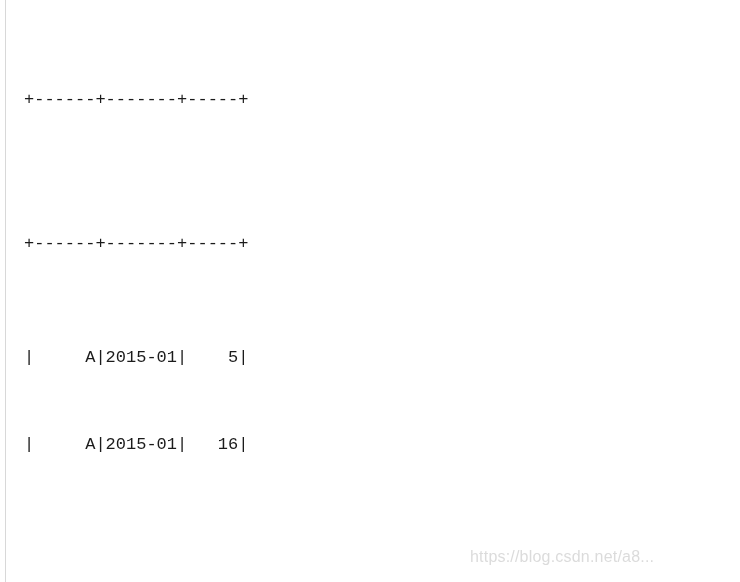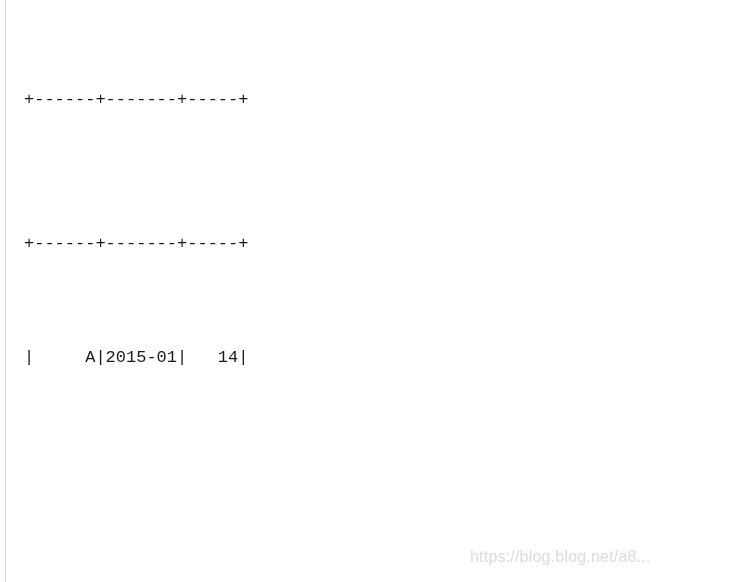--- a/index.html
+++ b/index.html
@@ -64,21 +64,22 @@
 
 <div id="left-rule"></div>
 
 <div id="console">
 
   <span class="tbl-line">+------+-------+-----+</span>
 
 
   <span class="tbl-line">+------+-------+-----+</span>
 
-  <span class="tbl-line">|     A|2015-01|   14|</span>
+  <span class="tbl-line">|     A|2015-01|    5|</span>
+  <span class="tbl-line">|     A|2015-01|   16|</span>
   
   
   
   
   
   
   
   
   
   
@@ -87,13 +88,13 @@
   
 
   
 
   
 
   
 
 </div>
 
-<div id="watermark">https://blog.blog.net/a8...</div>
+<div id="watermark">https://blog.csdn.net/a8...</div>
 
 </body></html>

